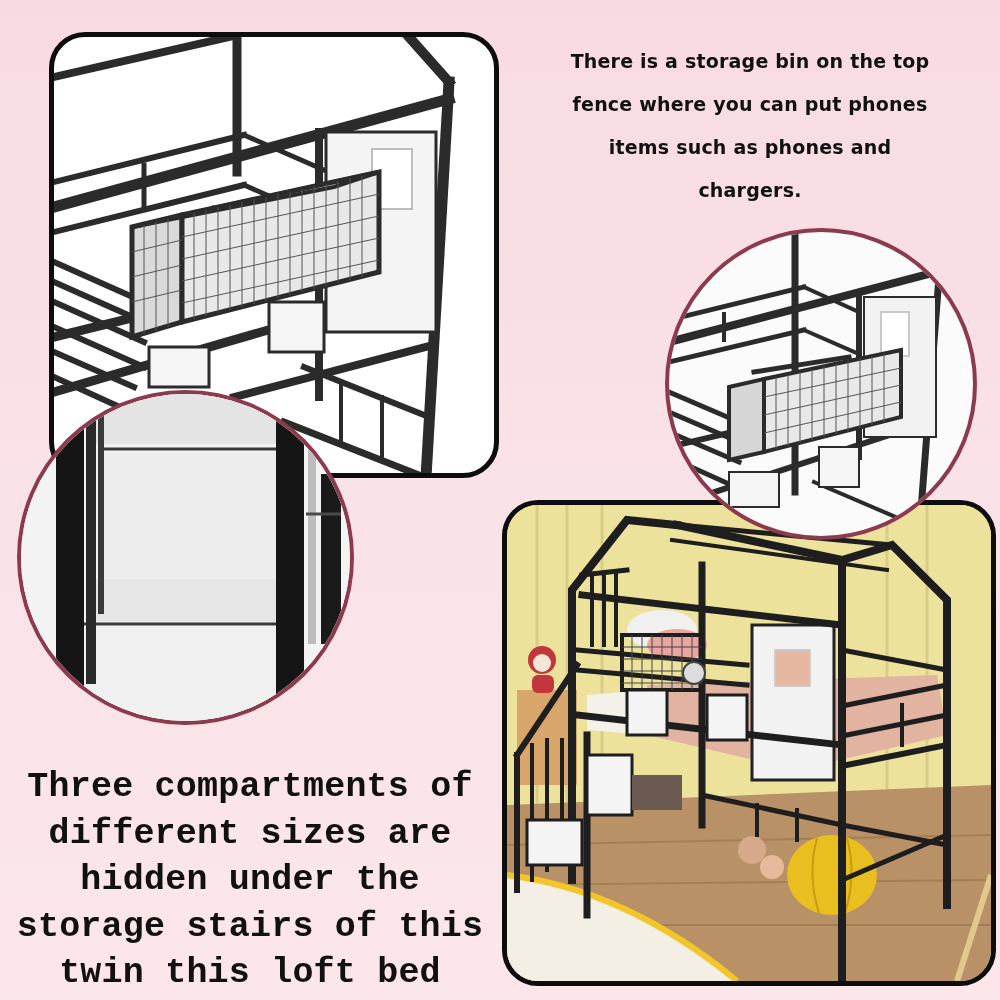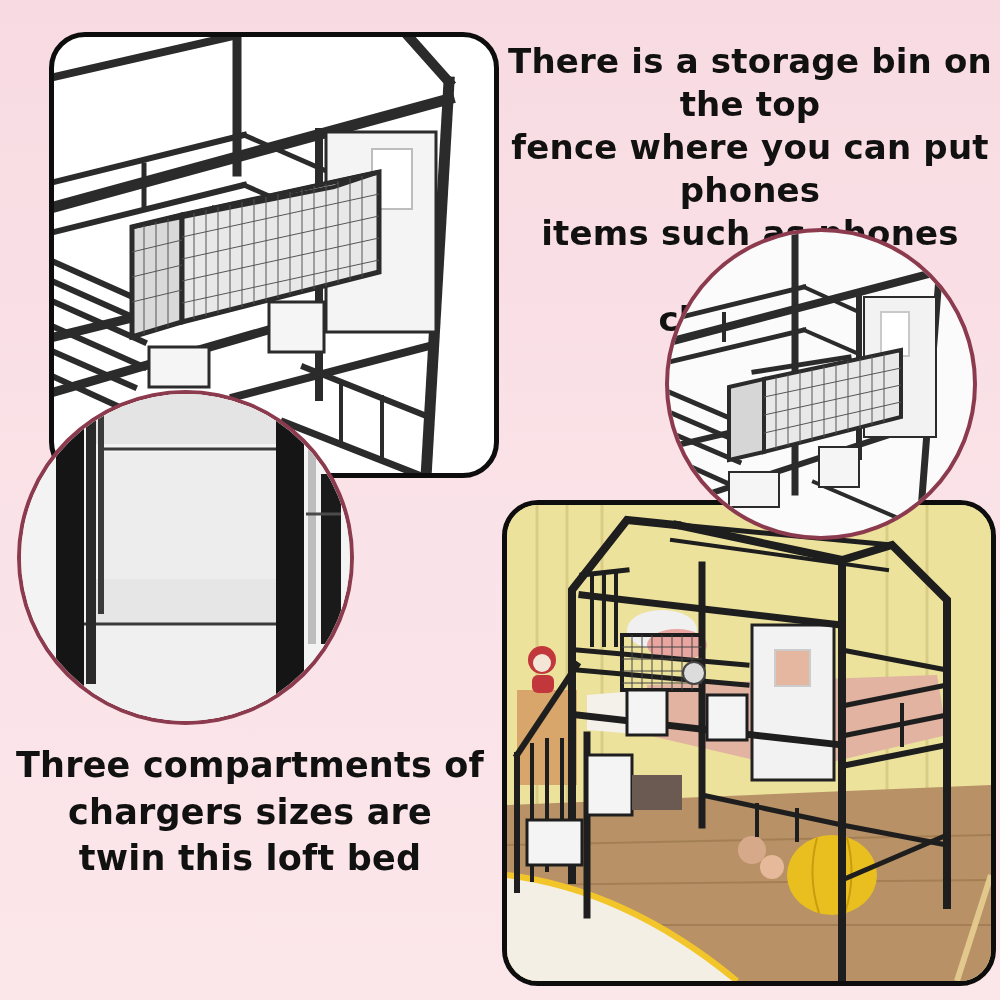--- a/index.html
+++ b/index.html
@@ -18,25 +18,25 @@
     position: absolute; box-sizing: border-box; border-radius: 50%;
     border: 4px solid #8c3a4d; overflow: hidden; background: #fbfbfb;
   }
   #circle-right { left: 665px; top: 228px; width: 312px; height: 312px; }
   #circle-left { left: 17px; top: 390px; width: 337px; height: 335px; background: #f2f2f2; }
   .caption {
     position: absolute; text-align: center; color: #111111; font-weight: bold;
   }
   #caption-top {
     left: 500px; top: 40px; width: 500px;
-    font-size: 34px; line-height: 43px; letter-spacing: 0.2px;
+    font-size: 19px; line-height: 43px; letter-spacing: 0.2px;
   }
   #caption-bottom {
-    left: 0px; top: 742px; width: 500px;
-    font-size: 35px; line-height: 46.5px; letter-spacing: 0.2px;
+    left: 0px; top: 764px; width: 500px;
+    font-size: 35px; line-height: 46.5px; letter-spacing: 0.2px; font-family: Liberation Mono, monospace;
   }
   .caption span { display: block; }
   svg { display: block; }
 </style>
 </head>
 <body>
 
 <div class="frame" id="frame-tl">
   <svg width="440" height="436" viewBox="0 0 440 436">
     <g stroke="#2b2b2b" stroke-linecap="square" fill="none">
@@ -292,15 +292,17 @@
     <rect x="77" y="20" width="6" height="200" fill="#3a3a3a"></rect>
     <rect x="255" y="0" width="28" height="327" fill="#151515"></rect>
     <rect x="287" y="50" width="8" height="200" fill="#bdbdbd"></rect>
     <rect x="300" y="80" width="20" height="170" fill="#1a1a1a"></rect>
     <line x1="285" y1="120" x2="320" y2="120" stroke="#4a4a4a" stroke-width="3"></line>
   </svg>
 </div>
 
 <div class="caption" id="caption-bottom">
   <span>Three compartments of</span>
-  <span>chargers sizes are</span>
+  <span>different sizes are</span>
+  <span>hidden under the</span>
+  <span>storage stairs of this</span>
   <span>twin this loft bed</span>
 </div>
 
 </body></html>

